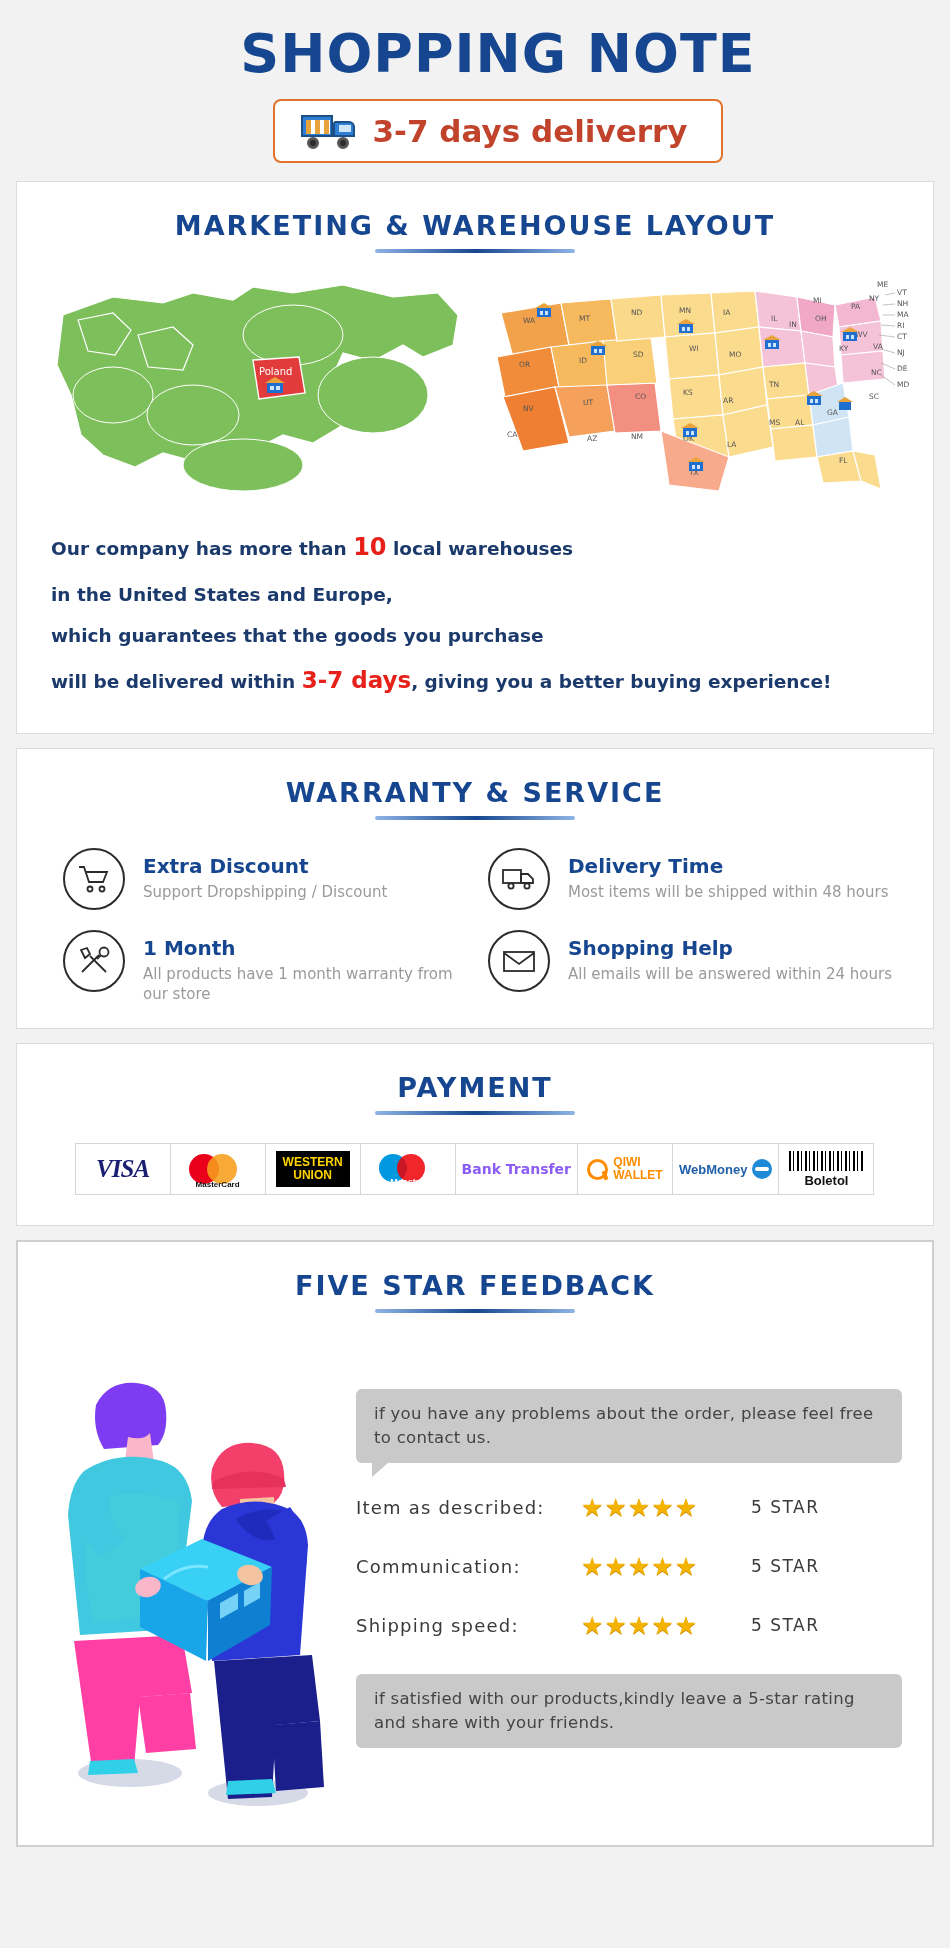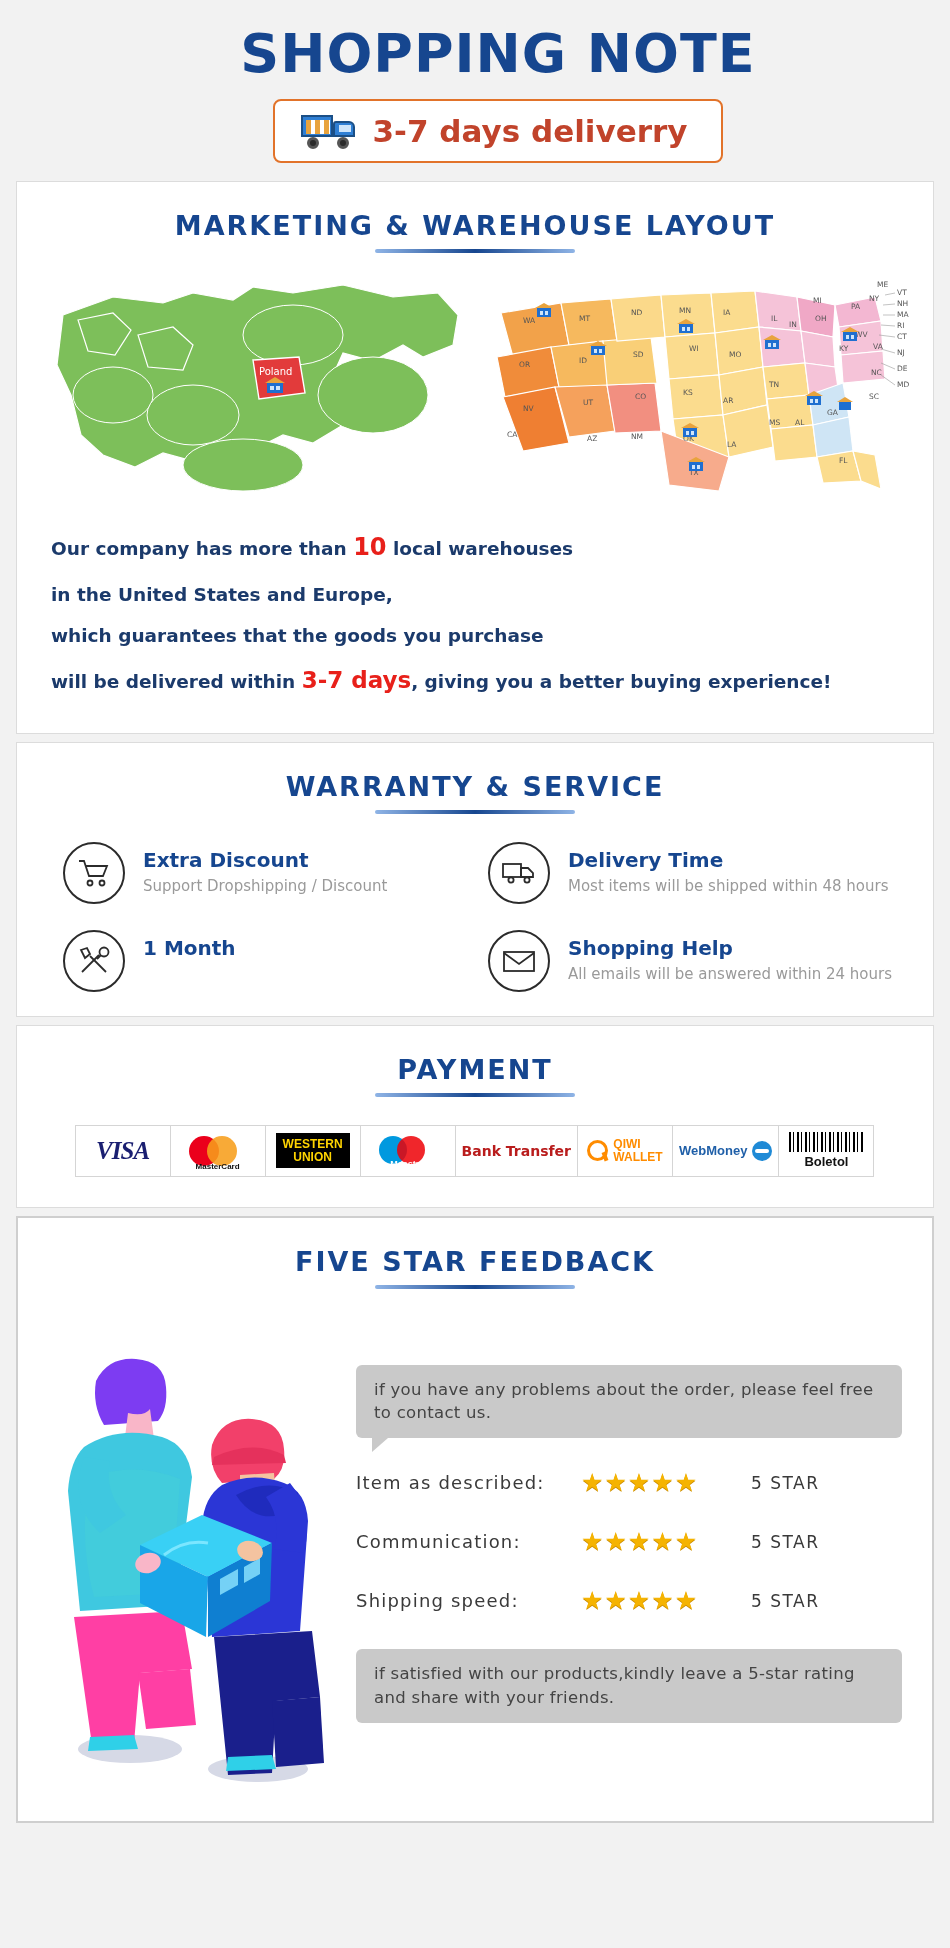--- a/index.html
+++ b/index.html
@@ -45,21 +45,21 @@
   .truck .cargo:after { content:""; position:absolute; left:3px; top:3px; width: 24px; height: 14px; background: repeating-linear-gradient(90deg,#e8a33d 0 5px,#fff 5px 9px); }
   .truck .cab { position: absolute; left: 32px; top: 10px; width: 22px; height: 16px; background: #2f7fd4; border: 2px solid #1b4f86; border-radius: 3px 6px 0 0;}
   .truck .cab:after { content:""; position:absolute; left:4px; top:2px; width:12px; height:7px; background:#cfe5fa;}
   .truck .wheel { position: absolute; bottom: 2px; width: 12px; height: 12px; border-radius: 50%; background: #2b2b2b; border: 3px solid #555; }
   .truck .w1 { left: 6px; } .truck .w2 { left: 36px; }
 
   
   .card {
     background: #ffffff;
     border: 1px solid #dcdcdc;
-    margin: 0 16px 8px 16px;
+    margin: 0 16px 14px 16px;
     padding: 22px 20px 24px 20px;
   }
   .card.feedback { border: 2px solid #cfcfcf; }
   .sect-title {
     text-align: center;
     font-size: 27px;
     font-weight: bold;
     letter-spacing: 2px;
     color: #16468f;
     margin: 6px 0 6px 0;
@@ -76,21 +76,21 @@
   .map-eu { width: 430px; height: 230px; background: #ffffff; position: relative; }
   .map-us { width: 440px; height: 230px; position: relative; }
   .map-eu svg, .map-us svg { display: block; }
 
   .warehouse-text { padding: 14px 8px 0 14px; line-height: 1.9; }
   .warehouse-text p { margin: 6px 0; font-size: 18.5px; font-weight: bold; color: #1b3a6b; font-family: "DejaVu Sans", sans-serif;}
   .warehouse-text .hl { color: #e8201a; font-size: 24px; }
   .warehouse-text .hl2 { color: #e8201a; font-size: 23px; }
 
   
-  .warr-grid { display: grid; grid-template-columns: 1fr 1fr; gap: 26px 18px; padding: 6px 18px 0 26px; }
+  .warr-grid { display: grid; grid-template-columns: 1fr 1fr; gap: 20px 18px; padding: 6px 18px 0 26px; }
   .warr-item { display: flex; gap: 18px; align-items: flex-start; }
   .warr-icon {
     width: 62px; height: 62px; min-width: 62px; border-radius: 50%;
     border: 2px solid #2b2b2b; display: flex; align-items: center; justify-content: center;
   }
   .warr-body h3 { margin: 6px 0 4px 0; font-size: 20px; color: #16468f; font-weight: bold; font-family: "DejaVu Sans", sans-serif;}
   .warr-body p { margin: 0; font-size: 15px; color: #9a9a9a; line-height: 1.35; font-family: "DejaVu Sans", sans-serif;}
 
   
   .pay-row { display: flex; justify-content: center; gap: 0; padding: 6px 20px 6px 20px; }
@@ -104,21 +104,21 @@
   .mc .c1, .mc .c2 { position: absolute; top: 2px; width: 30px; height: 30px; border-radius: 50%; }
   .mc .c1 { left: 2px; background: #eb001b; }
   .mc .c2 { left: 20px; background: #f79e1b; opacity: .88; }
   .mc .lbl { position: absolute; bottom: -3px; left: 0; width: 62px; text-align: center; font-size: 8px; font-weight: bold; color: #111; }
   .wu { background: #000; color: #ffd400; font-size: 12px; font-weight: bold; text-align: center; line-height: 1.05; padding: 4px 6px; border: 1px solid #000; }
   .maestro { position: relative; width: 66px; height: 32px; }
   .maestro .m1, .maestro .m2 { position: absolute; top: 1px; width: 28px; height: 28px; border-radius: 50%; }
   .maestro .m1 { left: 4px; background: #0099df; }
   .maestro .m2 { left: 22px; background: #ed0006; opacity: .85; }
   .maestro .lbl { position: absolute; bottom: -2px; left: 0; width: 66px; text-align: center; font-size: 9px; font-weight: bold; color: #fff; }
-  .bank { font-size: 14px; font-weight: bold; color: #b91c1c; font-family: "DejaVu Sans", sans-serif;}
+  .bank { font-size: 14px; font-weight: bold; color: #8b5cf6; font-family: "DejaVu Sans", sans-serif;}
   .qiwi { display: flex; align-items: center; gap: 5px; }
   .qiwi .qmark { width: 21px; height: 21px; border-radius: 50%; border: 3px solid #ff8c00; position: relative;}
   .qiwi .qmark:after { content:""; position:absolute; right:-2px; bottom:-3px; width:4px; height:9px; background:#ff8c00; transform: rotate(-20deg);}
   .qiwi .qtxt { font-size: 12px; font-weight: bold; color: #ff8c00; line-height: 1.05; }
   .webmoney { display: flex; align-items: center; gap: 5px; }
   .webmoney .wtxt { font-size: 13px; font-weight: bold; color: #1f5fa8; }
   .webmoney .wglobe { width: 20px; height: 20px; border-radius: 50%; background: #1f8ad6; position: relative;}
   .webmoney .wglobe:after{content:"";position:absolute;left:3px;top:8px;width:14px;height:4px;background:#fff;border-radius:2px;}
   .boleto { display: flex; flex-direction: column; align-items: center; }
   .barcode { width: 74px; height: 20px; background: repeating-linear-gradient(90deg,#000 0 2px,#fff 2px 4px,#000 4px 5px,#fff 5px 8px); }
@@ -416,20 +416,21 @@
           <svg width="34" height="32" viewBox="0 0 34 32" fill="none" stroke="#2b2b2b" stroke-width="1.8">
             <path d="M5 27 L22 10"></path>
               <path d="M4 5 l6 -2 l3 6 l-5 4 z"></path>
             <path d="M29 27 L13 11"></path>
               <circle cx="27" cy="7" r="4.5"></circle>
               <path d="M24 10 l-4 4"></path>
           </svg>
         </div>
         <div class="warr-body">
           <h3>1 Month</h3>
+          <p>All products have 1 month warranty from our store</p>
         </div>
       </div>
 
       <div class="warr-item">
         <div class="warr-icon">
           <svg width="34" height="24" viewBox="0 0 34 24" fill="none" stroke="#2b2b2b" stroke-width="1.8">
             <rect x="2" y="3" width="30" height="19"></rect>
               <path d="M2 4 L17 15 L32 4"></path>
           </svg>
         </div>

